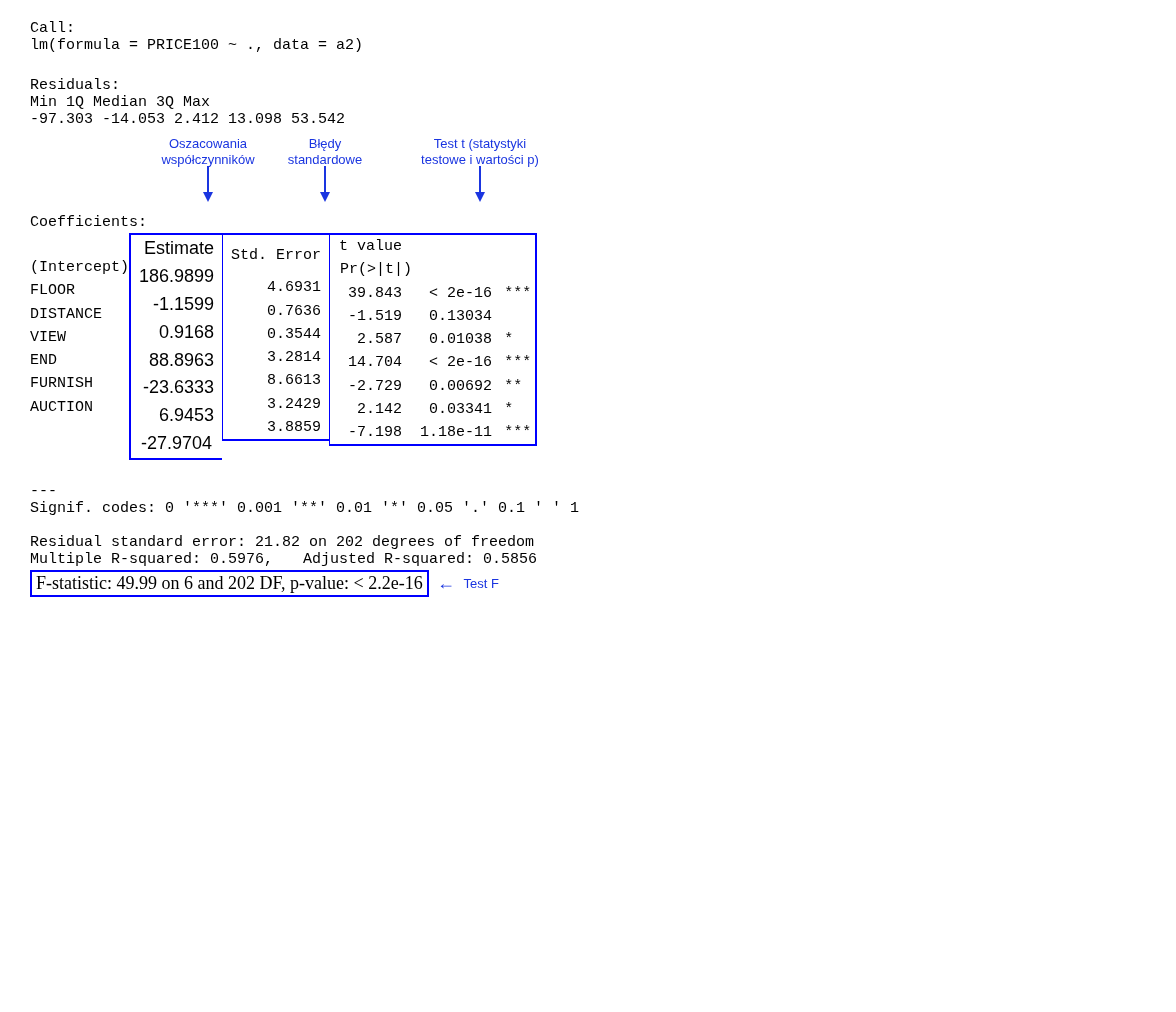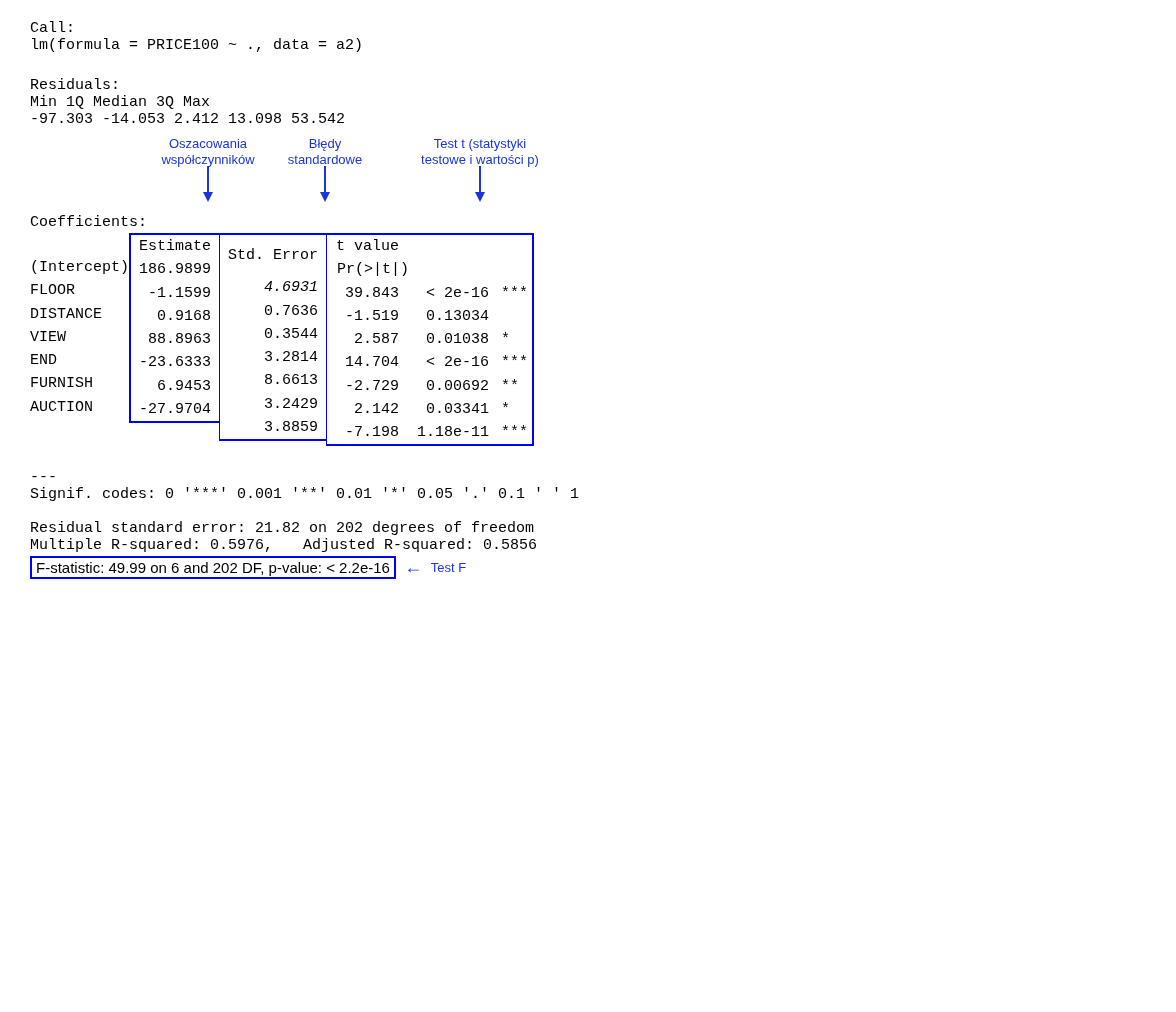--- a/index.html
+++ b/index.html
@@ -80,34 +80,34 @@
         <div style="height: 23px;">&nbsp;</div>
         <div>(Intercept)</div>
         <div>FLOOR      </div>
         <div>DISTANCE   </div>
         <div>VIEW       </div>
         <div>END        </div>
         <div>FURNISH    </div>
         <div>AUCTION    </div>
       </div>
 
-      <div style="border: 2px solid blue; border-right: none; font-family:Liberation Mono, monospace; font-size:15px; line-height:1.55;">
+      <div style="border: 2px solid blue; border-right: none; font-family:Liberation Sans, sans-serif; font-size:18px; line-height:1.55;">
         <div style="text-align:right; padding: 0 8px; font-weight: normal;">Estimate</div>
         <div style="text-align:right; padding: 0 8px;">186.9899</div>
         <div style="text-align:right; padding: 0 8px;">-1.1599</div>
         <div style="text-align:right; padding: 0 8px;">0.9168</div>
         <div style="text-align:right; padding: 0 8px;">88.8963</div>
         <div style="text-align:right; padding: 0 8px;">-23.6333</div>
         <div style="text-align:right; padding: 0 8px;">6.9453</div>
         <div style="text-align:center; padding: 0 8px;">-27.9704</div>
       </div>
 
       <div style="border: 2px solid blue; border-right: none; border-left: 1px solid blue; font-family:'Courier New',monospace; font-size:15px; line-height:1.55;">
         <div style="text-align:right; padding: 9px 8px;">Std. Error</div>
-        <div style="text-align:right; padding: 0 8px; font-style: italic;">4.6931</div>
+        <div style="text-align:right; padding: 0 8px;">4.6931</div>
         <div style="text-align:right; padding: 0 8px;">0.7636</div>
         <div style="text-align:right; padding: 0 8px;">0.3544</div>
         <div style="text-align:right; padding: 0 8px;">3.2814</div>
         <div style="text-align:right; padding: 0 8px;">8.6613</div>
         <div style="text-align:right; padding: 0 8px;">3.2429</div>
         <div style="text-align:right; padding: 0 8px;">3.8859</div>
       </div>
 
       <div style="border: 2px solid blue; border-left: 1px solid blue; font-family:'Courier New',monospace; font-size:15px; line-height:1.55;">
         <div style="display:flex;flex-direction:column;">
@@ -163,20 +163,20 @@
 
   
   <div class="section">
     <div>Residual standard error: 21.82 on 202 degrees of freedom</div>
     <div style="display:flex; gap: 30px;">
       <span>Multiple R-squared:  0.5976,</span>
       <span>Adjusted R-squared:  0.5856</span>
     </div>
 
     <div style="display:flex; align-items: center; gap: 12px; margin-top: 2px;">
-      <span style="display:inline-block; border: 2px solid blue; padding: 1px 4px; font-family:Liberation Sans, sans-serif; font-size:15px;">F-statistic: 49.99 on 6 and 202 DF,  p-value: &lt; 2.2e-16</span>
+      <span style="display:inline-block; border: 2px solid blue; padding: 1px 4px; font-family:Liberation Serif, serif; font-size:18px;">F-statistic: 49.99 on 6 and 202 DF,  p-value: &lt; 2.2e-16</span>
 
       <span style="color:#1a35e0; font-size:18px; font-weight:bold;">←</span>
       <span style="color:#1a35e0; font-family:Arial,sans-serif; font-size:13px;">Test F</span>
     </div>
   </div>
 
 </div>
 
 </body></html>

